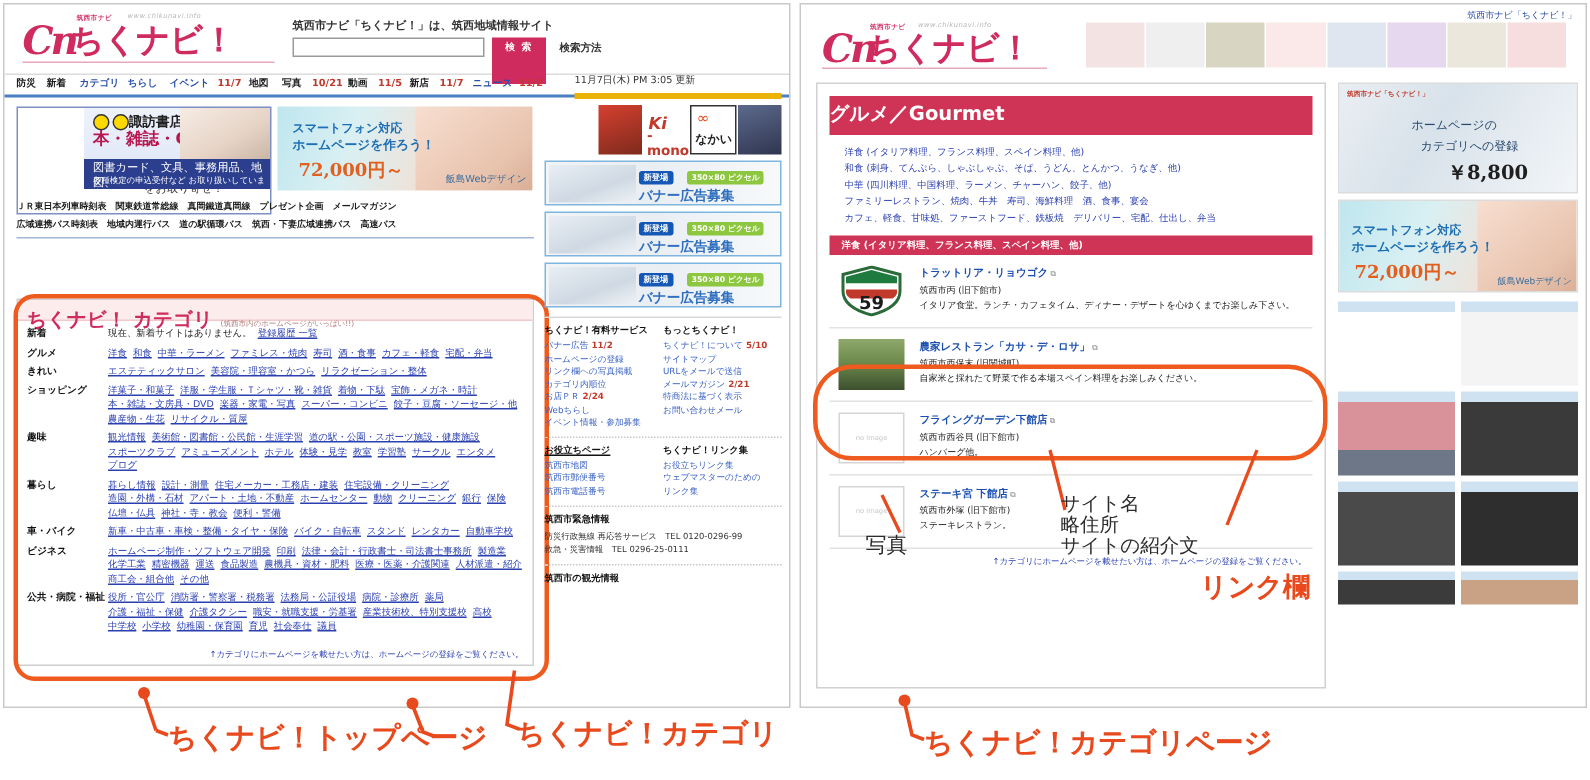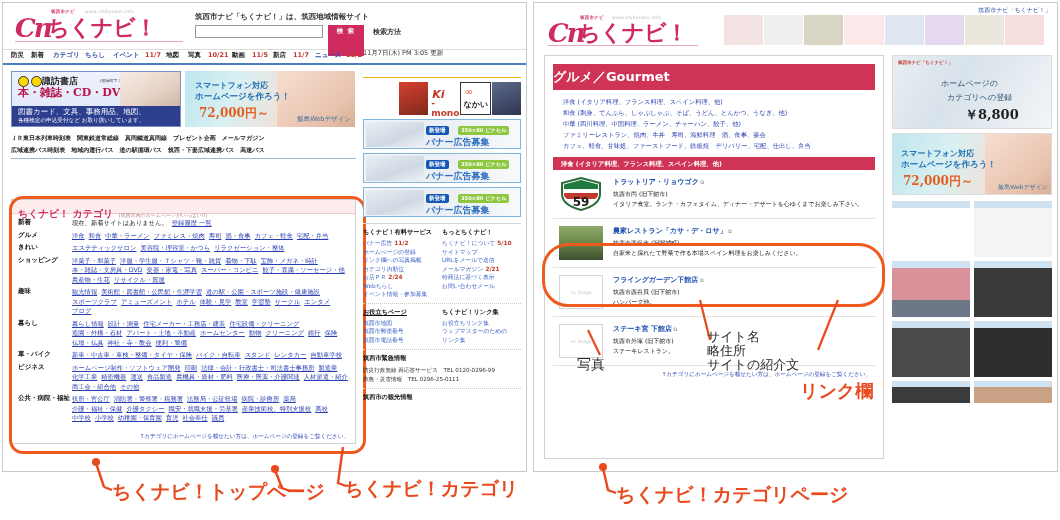--- a/index.html
+++ b/index.html
@@ -42,37 +42,37 @@
   .bn1 .b1bot{height:20px;background:#2c3f8f;position:relative;}
   .bn2{background:linear-gradient(110deg,#bfe6ee 0%,#d9f0f3 30%,#f3dfd4 65%,#f7e7dd 100%);}
 
   .jr-links{position:absolute;font-size:6px;color:#1b1b1b;font-weight:bold;line-height:9px;}
   .jr-rule{position:absolute;border-top:1px solid #9fb6d8;}
 
   
   .catbox{position:absolute;left:8px;top:196px;width:345px;height:245px;
           border:1px solid #cfcfcf;box-sizing:border-box;background:#fff;}
   .cat-title{background:#fdecec;border-bottom:1px solid #f1c9c9;height:14px;padding:2px 0 0 6px;box-sizing:border-box;}
-  .cat-title b{color:#cf2b5f;font-size:10px;font-weight:bold;}
+  .cat-title b{color:#cf2b5f;font-size:13px;font-weight:bold;}
   .cat-title span{color:#b07b7b;font-size:5px;}
   .cat-rows{padding:4px 0 0 6px;}
   .crow{display:flex;margin-bottom:3px;}
   .ckey{width:54px;flex:0 0 54px;font-size:6.5px;font-weight:bold;color:#111;line-height:9.5px;}
   .cvals{flex:1;font-size:6.3px;color:#2a3fb0;line-height:9.5px;}
   .cvals .lk{text-decoration:underline;white-space:nowrap;margin-right:4px;}
   .cvals .plain{color:#222;text-decoration:none;margin-right:4px;}
   .cat-foot{position:absolute;left:0;bottom:2px;width:100%;text-align:right;
             font-size:5.6px;color:#2a3fb0;padding-right:6px;box-sizing:border-box;}
 
   
   .ring{position:absolute;border:3px solid #ef5a1e;border-radius:14px;pointer-events:none;}
 
   
   .lsb{position:absolute;left:360px;top:46px;width:158px;}
-  .upd{font-size:6.5px;color:#333;padding-bottom:19px;border-bottom:1px solid #eab308;}
+  .upd{font-size:6.5px;color:#333;padding-bottom:4px;border-bottom:4px solid #eab308;margin-left:20px;}
   .thumbstrip{height:33px;margin-top:4px;display:flex;gap:1px;margin-left:36px;}
   .ts{flex:1;}
   .adbn{height:30px;margin-top:4px;border:1px solid #7fb6e0;box-sizing:border-box;
         background:linear-gradient(90deg,#f2f4f6 0%,#e9eef3 45%,#f7f9fb 100%);position:relative;}
   .adbn .newtag{position:absolute;left:62px;top:6px;background:#1457b4;color:#fff;font-size:5.5px;
                 font-weight:bold;padding:1px 3px;border-radius:2px;}
   .adbn .pxtag{position:absolute;left:94px;top:6px;background:#8dc63f;color:#fff;font-size:5.2px;
                font-weight:bold;padding:1px 3px;border-radius:2px;}
   .adbn .bntxt{position:absolute;left:62px;top:16px;color:#2f6fc0;font-size:9px;font-weight:bold;}
   .adbn .ppl{position:absolute;left:2px;top:2px;width:58px;height:25px;
@@ -164,21 +164,21 @@
       <span class="ni" style="left:185px;">写真</span>
       <span class="ni dt" style="left:205px;">10/21</span>
       <span class="ni" style="left:229px;">動画</span>
       <span class="ni dt" style="left:249px;">11/5</span>
       <span class="ni" style="left:270px;">新店</span>
       <span class="ni dt" style="left:290px;">11/7</span>
       <span class="ni blue" style="left:312px;">ニュース</span>
       <span class="ni dt" style="left:343px;">11/2</span>
     </div>
 
-    <div class="banner bn1" style="left:8px;top:68px;width:170px;height:56px;">
+    <div class="banner bn1" style="left:8px;top:68px;width:170px;height:72px;padding-left:44px;">
       <div class="b1top">
         <span style="position:absolute;left:6px;top:4px;font-size:3px;">
           <span style="display:inline-block;width:9px;height:9px;border-radius:50%;background:#ffd800;border:1px solid #333;"></span>
           <span style="display:inline-block;width:9px;height:9px;border-radius:50%;background:#ffd800;border:1px solid #333;margin-left:1px;"></span>
         </span>
         <span style="position:absolute;left:30px;top:3px;font-size:9px;font-weight:bold;color:#222;font-family:'DejaVu Serif',serif;">諏訪書店</span>
         <span style="position:absolute;left:88px;top:6px;font-size:4px;color:#333;">(稲荷町マスゼン)</span>
         <span style="position:absolute;left:6px;top:13px;font-size:11px;font-weight:bold;color:#b8144e;font-family:'DejaVu Serif',serif;">本・雑誌・CD・DVD</span>
         <span style="position:absolute;left:40px;top:25px;font-size:7.5px;color:#333;font-family:Liberation Mono, monospace;margin-top:24px;">をお取り寄せ！</span>
         <span style="position:absolute;right:0;top:0;width:60px;height:34px;background:linear-gradient(150deg,#f6ece4,#e6d3c6 60%,#cbb6a5);"></span>

